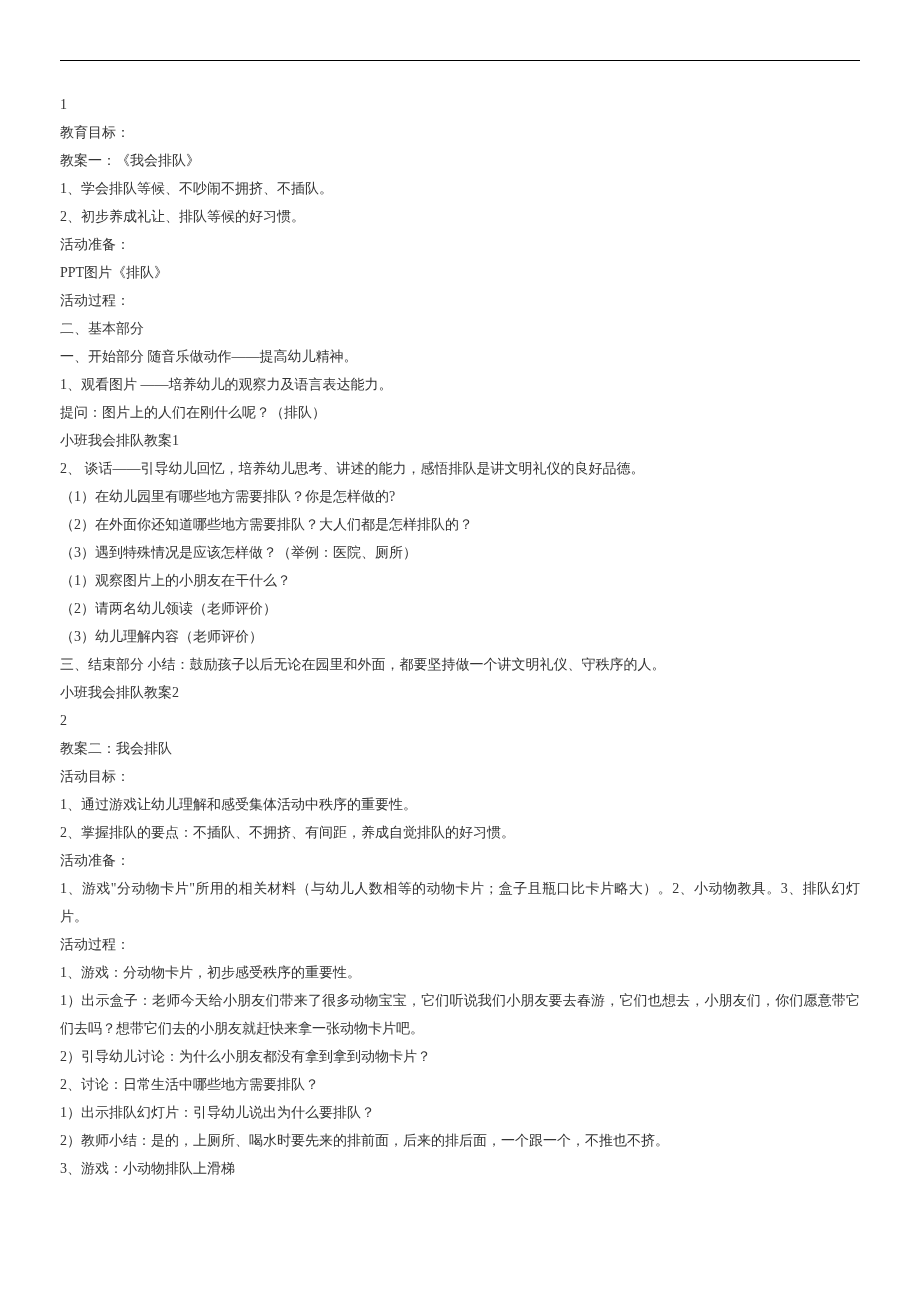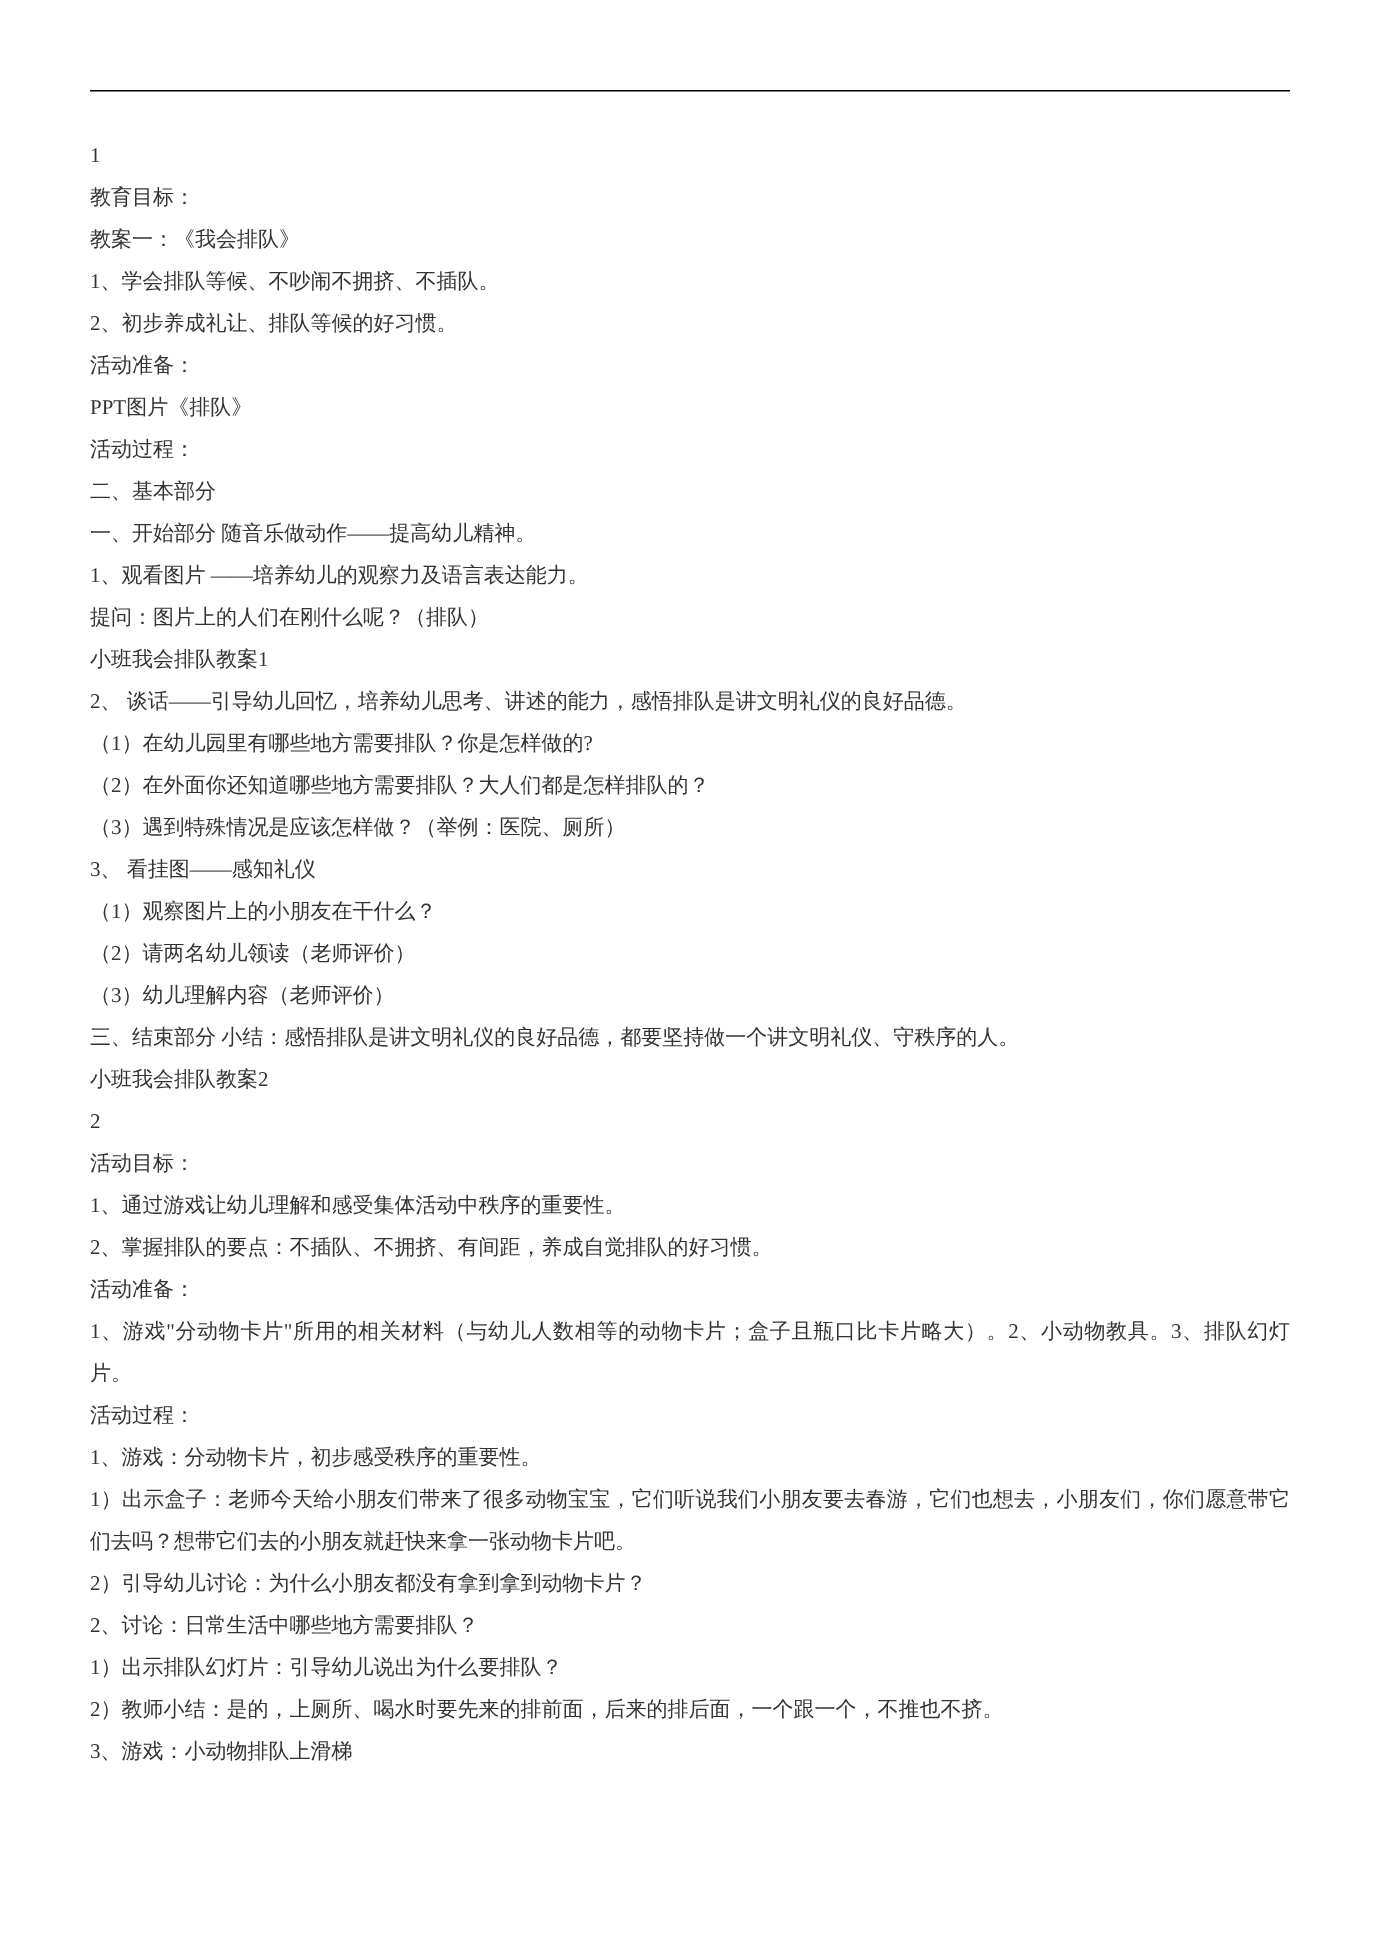--- a/index.html
+++ b/index.html
@@ -37,27 +37,27 @@
     <p class="para">活动过程：</p>
     <p class="para">二、基本部分</p>
     <p class="para">一、开始部分 随音乐做动作——提高幼儿精神。</p>
     <p class="para">1、观看图片 ——培养幼儿的观察力及语言表达能力。</p>
     <p class="para">提问：图片上的人们在刚什么呢？（排队）</p>
     <p class="para">小班我会排队教案1</p>
     <p class="para">2、 谈话——引导幼儿回忆，培养幼儿思考、讲述的能力，感悟排队是讲文明礼仪的良好品德。</p>
     <p class="para">（1）在幼儿园里有哪些地方需要排队？你是怎样做的?</p>
     <p class="para">（2）在外面你还知道哪些地方需要排队？大人们都是怎样排队的？</p>
     <p class="para">（3）遇到特殊情况是应该怎样做？（举例：医院、厕所）</p>
-    <p class="para">3、 看挂图——感知礼仪</p>
     <p class="para">（1）观察图片上的小朋友在干什么？</p>
     <p class="para">（2）请两名幼儿领读（老师评价）</p>
     <p class="para">（3）幼儿理解内容（老师评价）</p>
-    <p class="para">三、结束部分 小结：感悟排队是讲文明礼仪的良好品德，都要坚持做一个讲文明礼仪、守秩序的人。</p>
+    <p class="para">三、结束部分 小结：鼓励孩子以后无论在园里和外面，都要坚持做一个讲文明礼仪、守秩序的人。</p>
     <p class="para">小班我会排队教案2</p>
     <p class="para">2</p>
+    <p class="para">教案二：我会排队</p>
     <p class="para">活动目标：</p>
     <p class="para">1、通过游戏让幼儿理解和感受集体活动中秩序的重要性。</p>
     <p class="para">2、掌握排队的要点：不插队、不拥挤、有间距，养成自觉排队的好习惯。</p>
     <p class="para">活动准备：</p>
     <p class="para">1、游戏"分动物卡片"所用的相关材料（与幼儿人数相等的动物卡片；盒子且瓶口比卡片略大）。2、小动物教具。3、排队幻灯片。</p>
     <p class="para">活动过程：</p>
     <p class="para">1、游戏：分动物卡片，初步感受秩序的重要性。</p>
     <p class="para">1）出示盒子：老师今天给小朋友们带来了很多动物宝宝，它们听说我们小朋友要去春游，它们也想去，小朋友们，你们愿意带它们去吗？想带它们去的小朋友就赶快来拿一张动物卡片吧。</p>
     <p class="para">2）引导幼儿讨论：为什么小朋友都没有拿到拿到动物卡片？</p>
     <p class="para">2、讨论：日常生活中哪些地方需要排队？</p>

